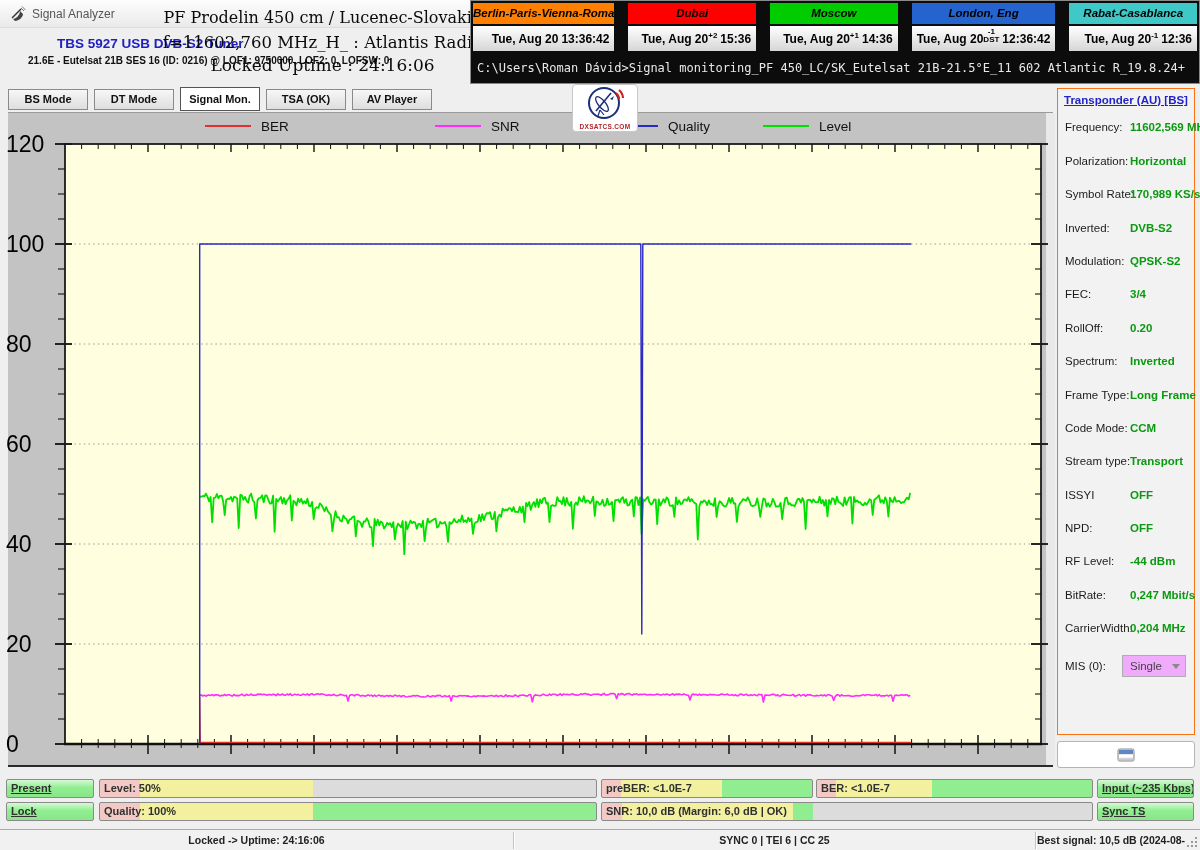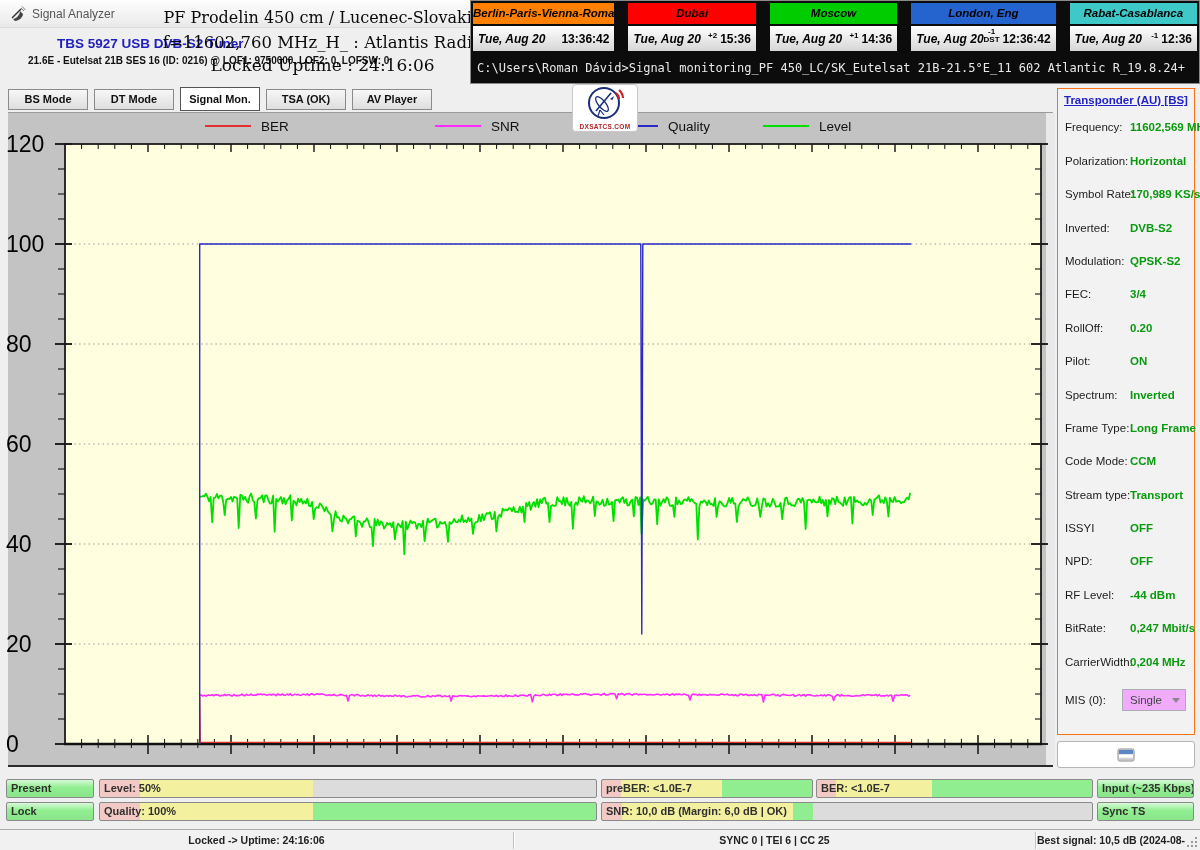--- a/index.html
+++ b/index.html
@@ -26,21 +26,21 @@
   .console { position:absolute; left:470px; top:0; width:730px; height:84px;
     background:#0c0c0c; border:1px solid #8a8a8a; z-index:30; }
   .clockstrip { display:flex; gap:14px; margin:2px; height:48px; }
   .clock { flex:1; display:flex; flex-direction:column; }
   .clock .chead { height:21px; line-height:21px; text-align:center;
      font-size:11.5px; font-weight:bold; font-style:italic; color:#000;
      white-space:nowrap; overflow:hidden; }
   .clock .cbody { height:25px; margin-top:2px; background:linear-gradient(180deg,#ffffff,#d6d6d6);
      display:flex; align-items:center; padding:0 5px; font-size:12px; font-weight:bold; color:#000;
      white-space:nowrap; }
-  .clock .cdate { flex:1; text-align:left;font-style:italic; }
+  .clock .cdate { flex:1; text-align:right; }
   .clock .coffset { font-size:8px; line-height:8px; margin:0 3px 6px 0; text-align:center; white-space:pre-line; }
   .clock .ctime { text-align:right; }
   .promptline { position:absolute; left:6px; top:60px; width:720px;
      font-family:"DejaVu Sans Mono",monospace; font-size:12px; color:#e8e8e8; white-space:nowrap; }
   
   .tabs { position:absolute; left:8px; top:87px; height:24px; z-index:5; }
   .tab { position:relative; display:inline-block; width:80px; height:21px; margin-right:6px;
      background:linear-gradient(180deg,#f7f7f7,#dedede); border:1px solid #8a8a8a;
      font-size:11px; font-weight:600; color:#111; text-align:center; line-height:19px; cursor:default; }
   .tab.active { background:#ffffff; border:1px solid #555; height:24px; line-height:22px; }
@@ -73,21 +73,21 @@
   .misselect .chev { position:absolute; right:5px; top:8px; width:0; height:0;
      border-left:4px solid transparent; border-right:4px solid transparent; border-top:5px solid #888; }
   .panelbtn { position:absolute; left:1057px; top:741px; width:138px; height:27px; background:#fff;
      border:1px solid #b5b5b5; border-radius:3px; display:flex; align-items:center; justify-content:center; cursor:default; }
   
   .bar { position:absolute; height:19px; border:1px solid #8a8a8a; border-radius:2px;
      font-size:11px; font-weight:bold; color:#30302e; line-height:17px; padding-left:4px;
      white-space:nowrap; overflow:hidden; }
   .shine { background-image:linear-gradient(180deg,rgba(255,255,255,.65),rgba(255,255,255,0) 45%,rgba(0,0,0,.04)); }
   .row1 { top:779px; } .row2 { top:802px; }
-  .b-present,.b-lock,.b-input,.b-sync { background-color:#90ee90; }
+  .b-present,.b-lock,.b-input,.b-sync { background-color:#90ee90;text-decoration:underline; }
   .b-level   { background:linear-gradient(90deg,#f3c9c6 0 8%,#f3f0a0 8% 43%,#dcdcdc 43% 100%); }
   .b-quality { background:linear-gradient(90deg,#f3c9c6 0 8%,#f3f0a0 8% 43%,#90ee90 43% 100%); }
   .b-preber  { background:linear-gradient(90deg,#f3c9c6 0 9%,#f3f0a0 9% 57%,#90ee90 57% 100%); }
   .b-ber     { background:linear-gradient(90deg,#f3c9c6 0 7%,#f3f0a0 7% 42%,#90ee90 42% 100%); }
   .b-snr     { background:linear-gradient(90deg,#f3c9c6 0 4%,#f3f0a0 4% 39%,#90ee90 39% 43%,#dcdcdc 43% 100%); }
   
   .statusbar { position:absolute; left:0; top:829px; width:1200px; height:21px;
      background:#f1f1f1; border-top:1px solid #ababab; }
   .sbcell { position:absolute; top:0; height:21px; line-height:21px; text-align:center;
      font-size:10.5px; font-weight:600; color:#222; }
@@ -421,24 +421,20 @@
         </div>
         <div class="trow">
           <span class="tlabel">FEC:</span>
           <span class="tvalue">3/4</span>
         </div>
         <div class="trow">
           <span class="tlabel">RollOff:</span>
           <span class="tvalue">0.20</span>
         </div>
         <div class="trow">
-          <span class="tlabel">Pilot:</span>
-          <span class="tvalue">ON</span>
-        </div>
-        <div class="trow">
           <span class="tlabel">Spectrum:</span>
           <span class="tvalue">Inverted</span>
         </div>
         <div class="trow">
           <span class="tlabel">Frame Type:</span>
           <span class="tvalue">Long Frame</span>
         </div>
         <div class="trow">
           <span class="tlabel">Code Mode:</span>
           <span class="tvalue">CCM</span>

